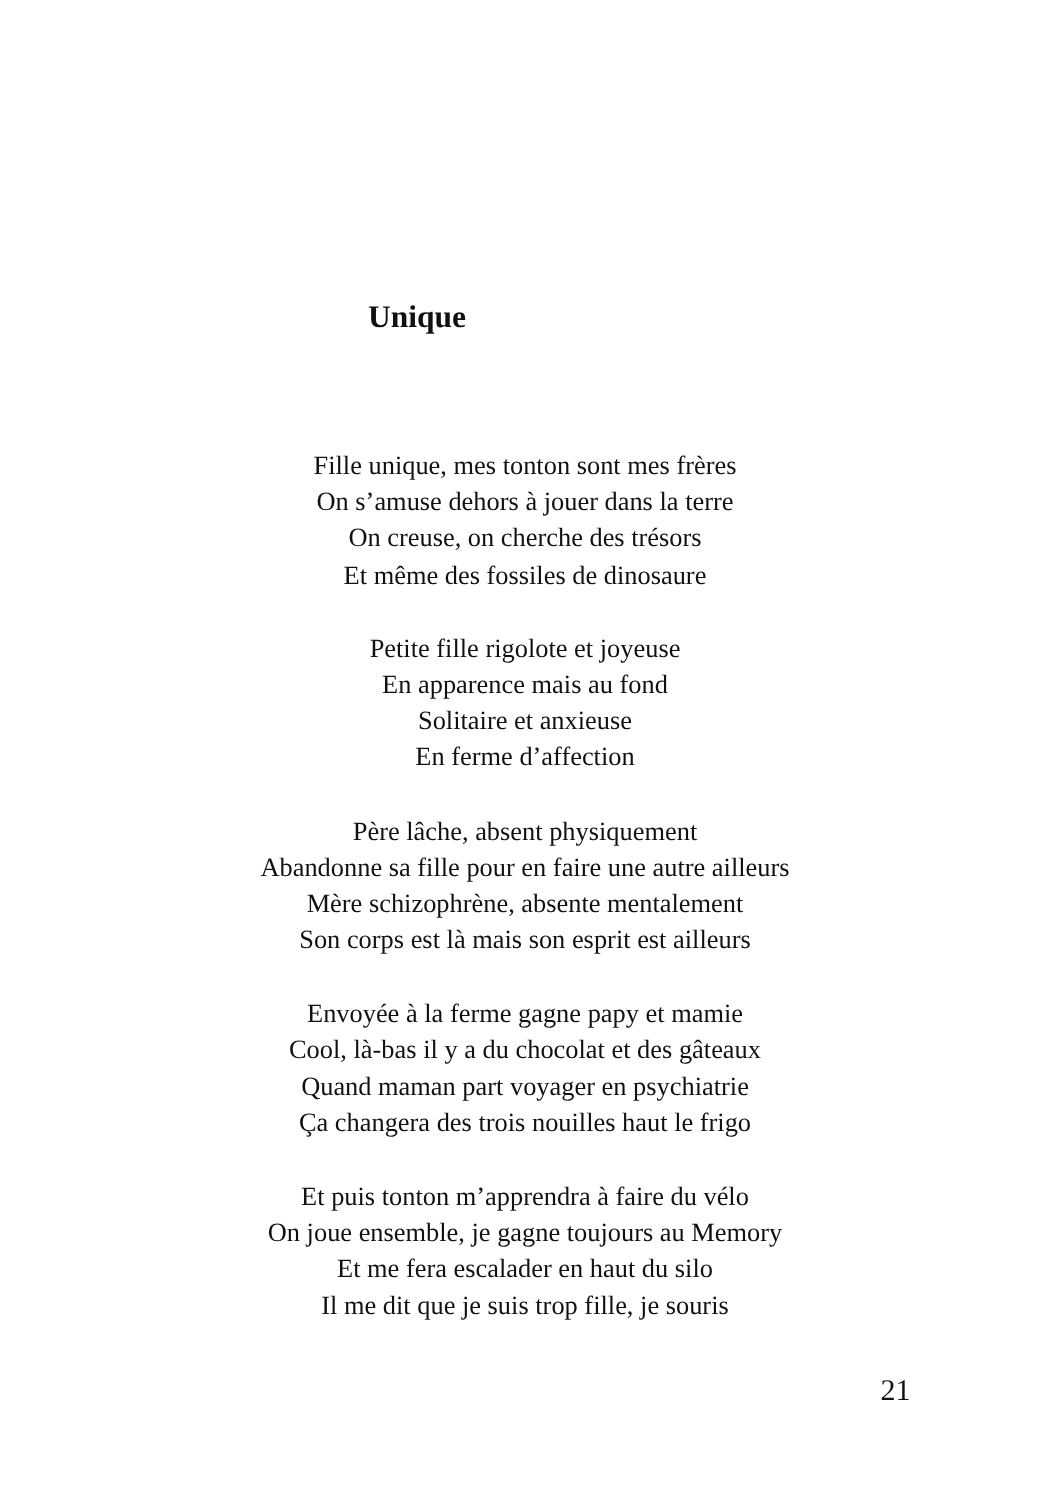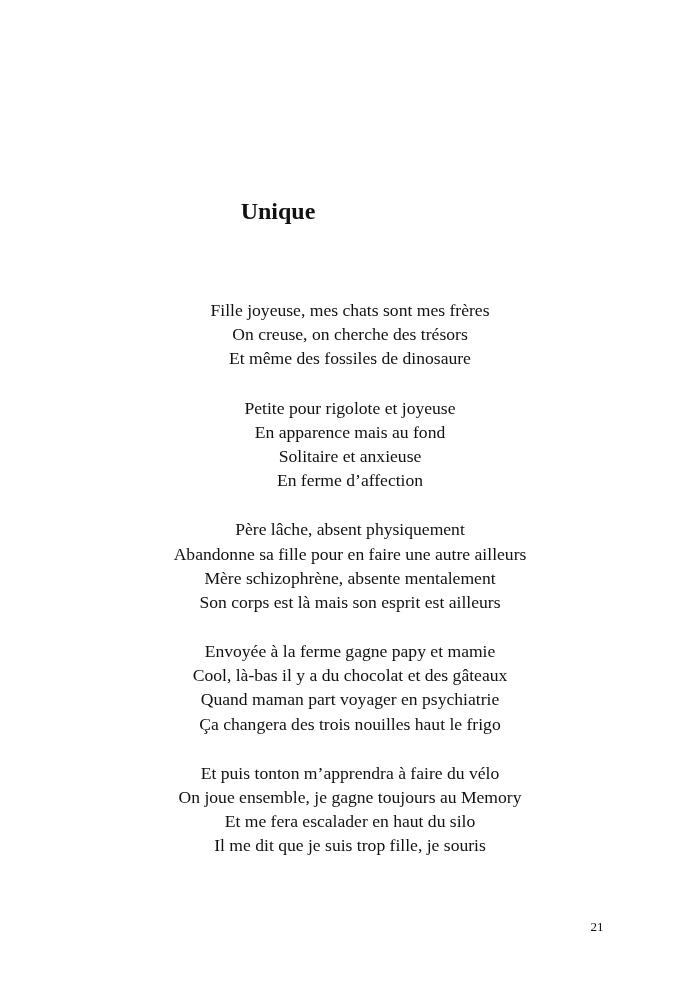--- a/index.html
+++ b/index.html
@@ -22,21 +22,21 @@
       height: 992px;
       background: #ffffff;
     }
     .title {
       position: absolute;
       left: 0;
       width: 556px;
       top: 199px;
       text-align: center;
       font-weight: bold;
-      font-size: 24px;
+      font-size: 21px;
       line-height: 24px;
       margin: 0;
     }
     .poem {
       position: absolute;
       left: 0;
       width: 700px;
       top: 298px;
       text-align: center;
       font-size: 17.6px;
@@ -49,41 +49,42 @@
       height: 24.2px;
       line-height: 24.2px;
       white-space: nowrap;
     }
     .page-number {
       position: absolute;
       left: 584px;
       top: 916px;
       width: 26px;
       text-align: center;
-      font-size: 13px;
+      font-size: 20px;
       line-height: 22px;
     }
   </style>
 </head>
 <body>
 
 <div class="page">
 
   <h1 class="title">Unique</h1>
 
   <div class="poem">
 
     <div class="stanza">
-      <span class="line">Fille joyeuse, mes chats sont mes frères</span>
+      <span class="line">Fille unique, mes tonton sont mes frères</span>
+      <span class="line">On s’amuse dehors à jouer dans la terre</span>
       <span class="line">On creuse, on cherche des trésors</span>
       <span class="line">Et même des fossiles de dinosaure</span>
     </div>
 
     <div class="stanza">
-      <span class="line">Petite pour rigolote et joyeuse</span>
+      <span class="line">Petite fille rigolote et joyeuse</span>
       <span class="line">En apparence mais au fond</span>
       <span class="line">Solitaire et anxieuse</span>
       <span class="line">En ferme d’affection</span>
     </div>
 
     <div class="stanza">
       <span class="line">Père lâche, absent physiquement</span>
       <span class="line">Abandonne sa fille pour en faire une autre ailleurs</span>
       <span class="line">Mère schizophrène, absente mentalement</span>
       <span class="line">Son corps est là mais son esprit est ailleurs</span>

